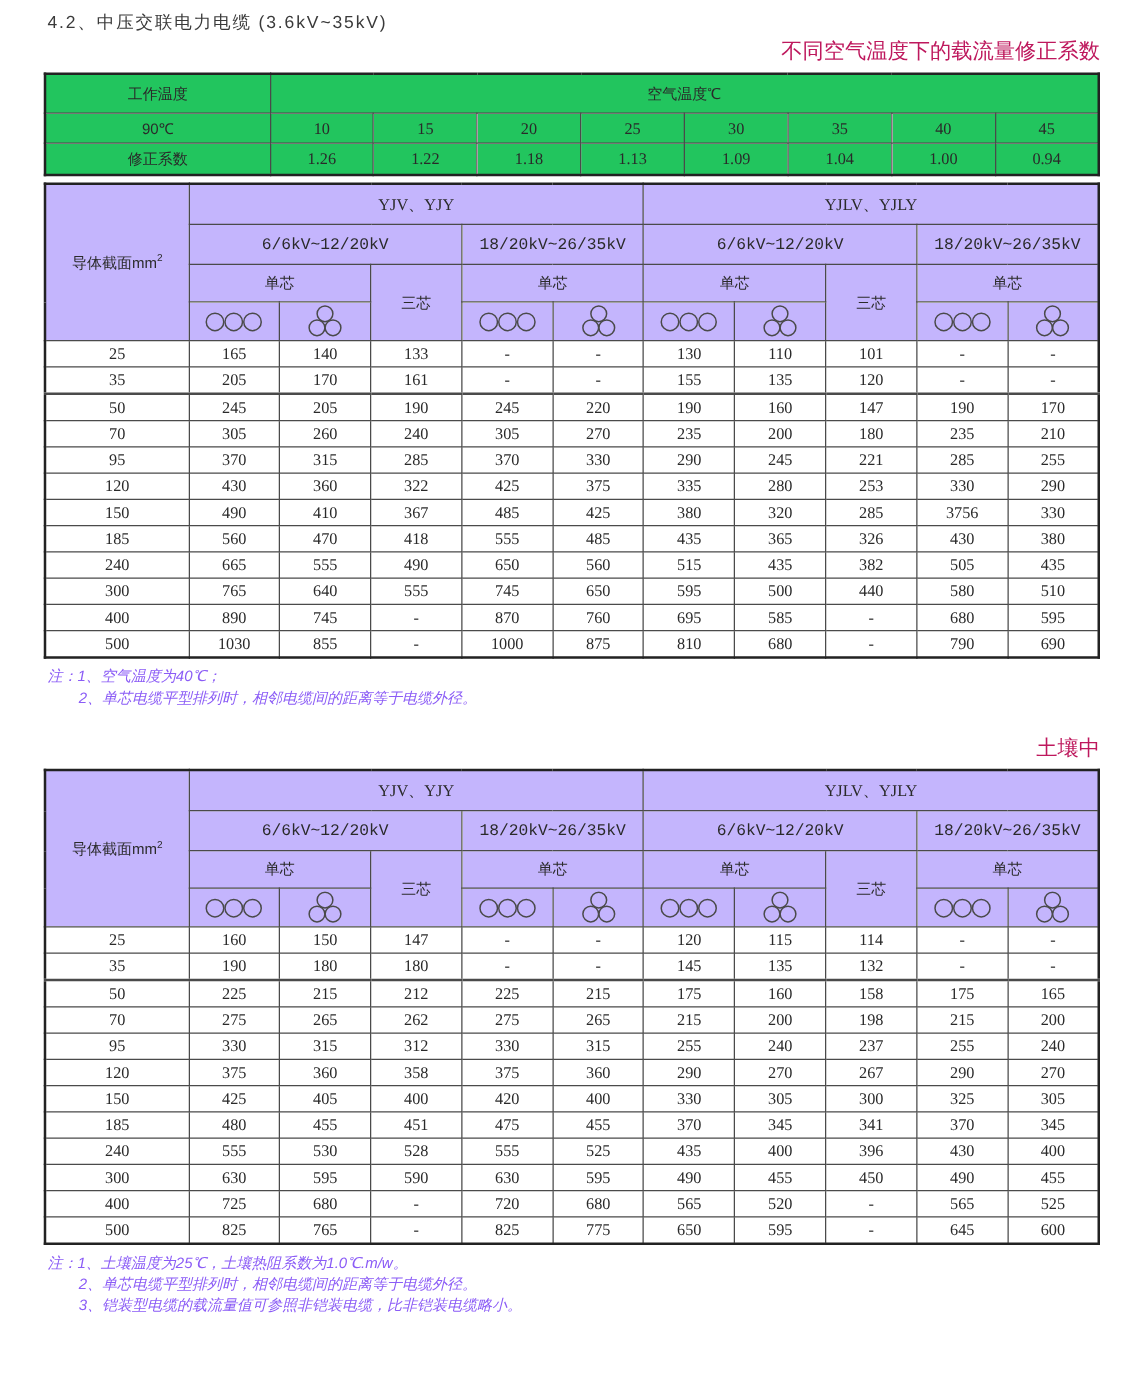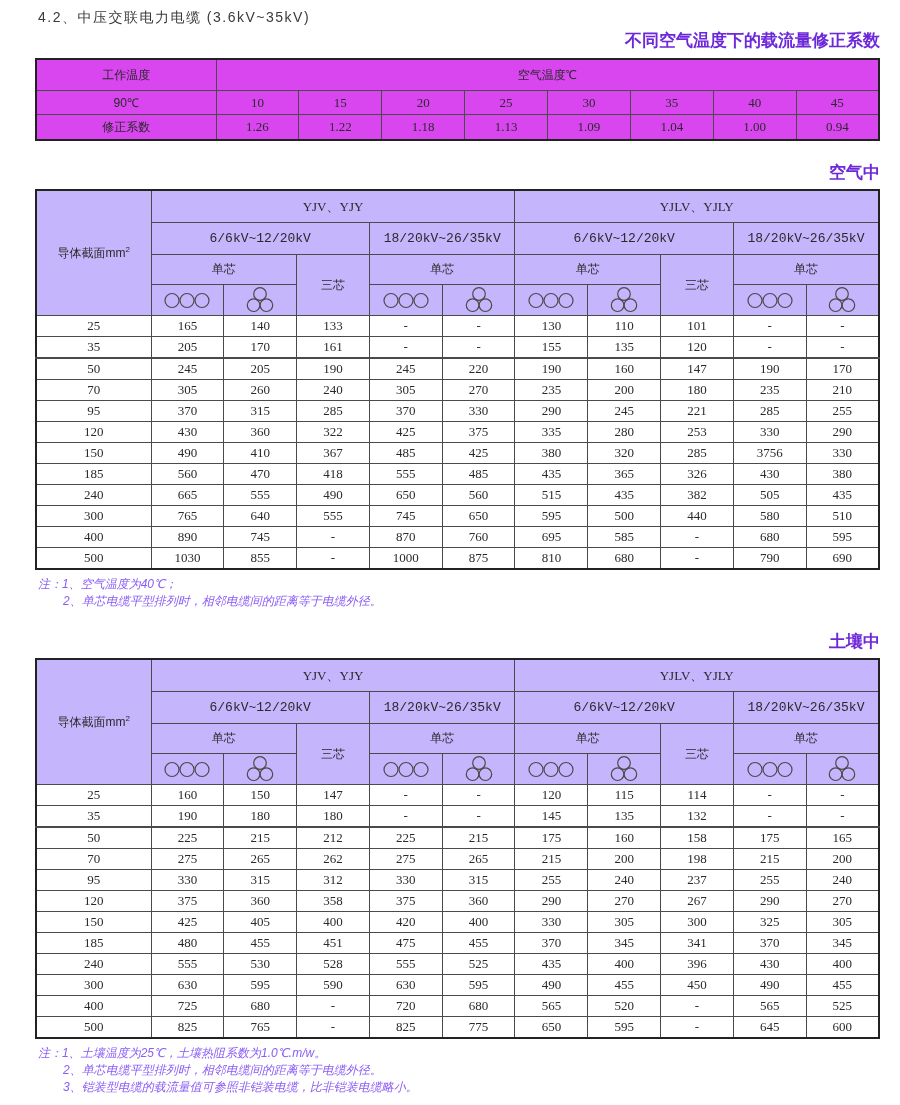--- a/index.html
+++ b/index.html
@@ -15,44 +15,44 @@
   .doc-title {
     padding: 9px 0 0 38px;
     font-size: 14px;
     letter-spacing: 1.5px;
     color: #3a3a3a;
   }
   .right-heading {
     width: 845px;
     margin: 2px auto 0 35px;
     text-align: right;
-    font-weight: bold;
+    font-weight: normal;
     font-size: 17px;
-    color: #6d28d9;
+    color: #be185d;
   }
   .section-heading { margin-top: 20px; margin-bottom: 5px; }
 
   table {
     border-collapse: collapse;
     table-layout: fixed;
     width: 845px;
     margin-left: 35px;
   }
   td {
     border: 1px solid #4a4a4a;
     text-align: center;
     vertical-align: middle;
     font-size: 12px;
     padding: 0;
     overflow: hidden;
   }
 
   
   .corr { margin-top: 6px; border: 2px solid #222; }
-  .corr td { background: #d946ef; }
+  .corr td { background: #22c55e; }
   .corr .r1 td { height: 30px; }
   .corr .r2 td { height: 23px; }
   .corr .r3 td { height: 24px; }
   .corr td.num { font-family: Liberation Serif, serif; font-size: 13px; }
 
   
   .big { margin-top: 5px; border: 2px solid #222; }
   .big thead td { background: #c4b5fd; }
   .big thead .hr1 td { height: 31px; }
   .big thead .hr2 td { height: 31px; font-family: Liberation Mono, monospace; font-size: 13px; }
@@ -119,21 +119,20 @@
         <td class="num">1.18</td>
         <td class="num">1.13</td>
         <td class="num">1.09</td>
         <td class="num">1.04</td>
         <td class="num">1.00</td>
         <td class="num">0.94</td>
       </tr>
     </tbody>
   </table>
 
-  <div class="right-heading section-heading">空气中</div>
 
   <table class="big">
     <colgroup>
         <col style="width:115px">
         <col>
         <col>
         <col>
         <col>
         <col>
         <col>

